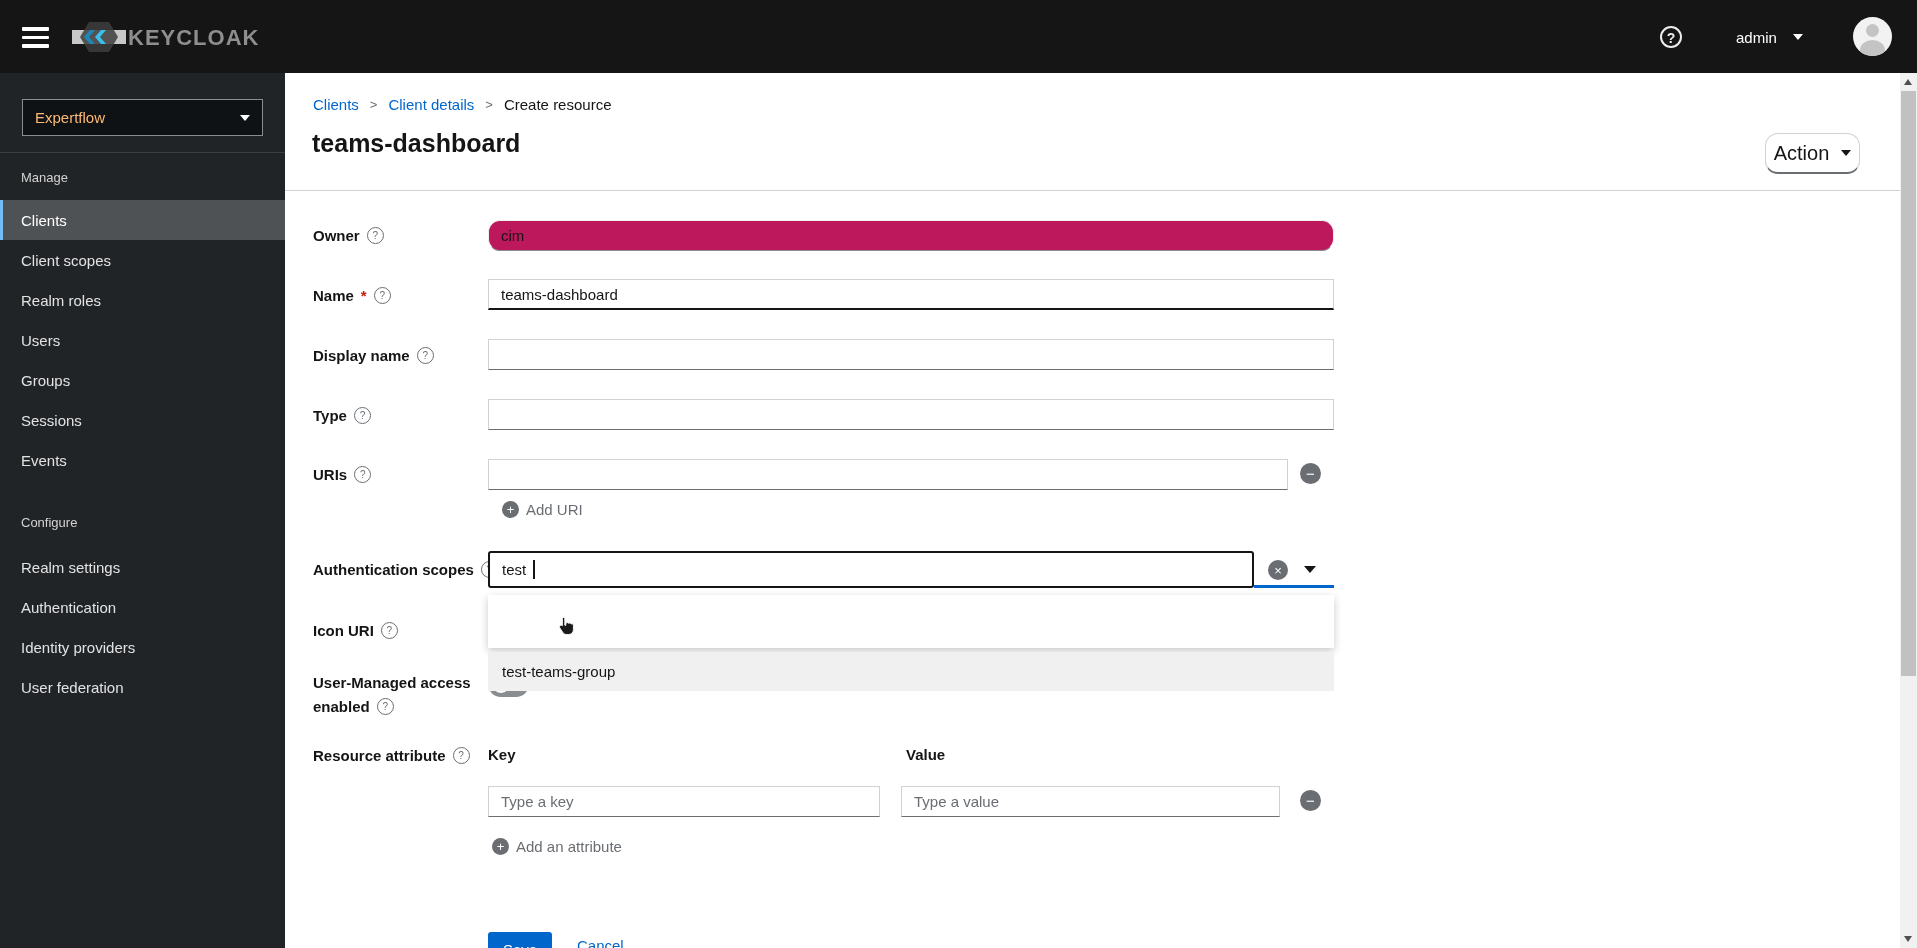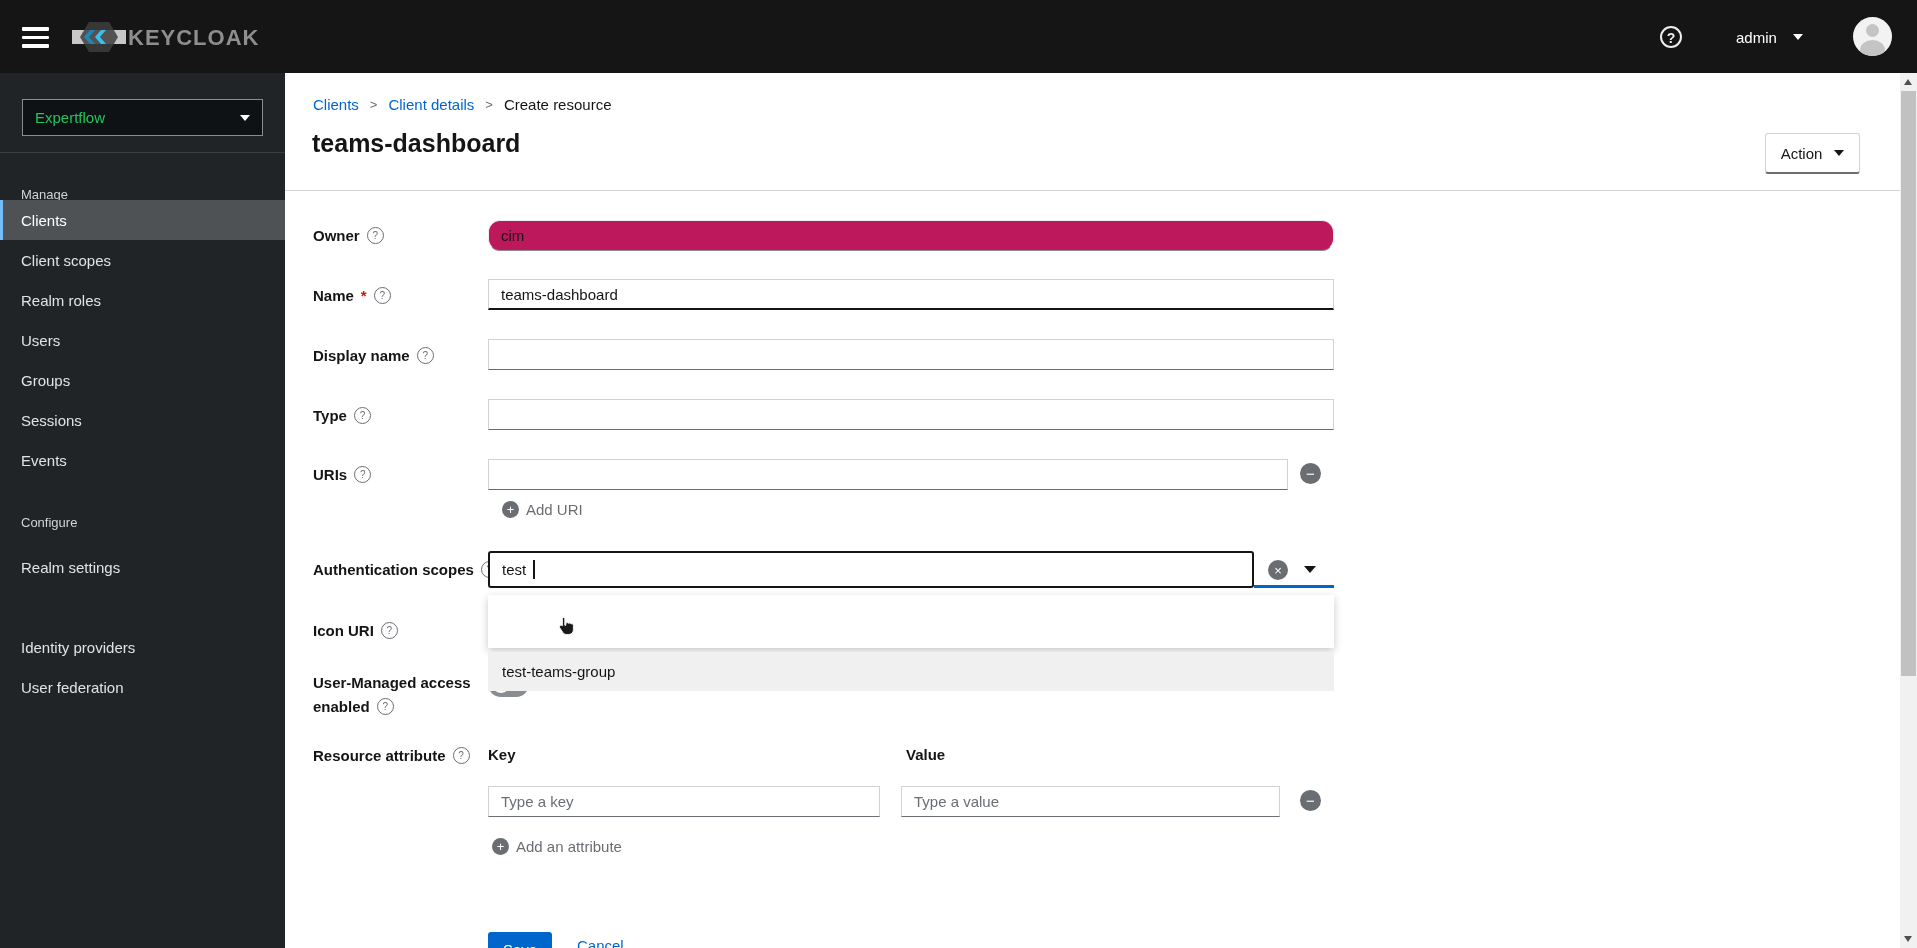--- a/index.html
+++ b/index.html
@@ -19,39 +19,39 @@
   .caret-down{width:0;height:0;border-left:5px solid transparent;border-right:5px solid transparent;
               border-top:6px solid #fff;}
   .avatar{position:absolute;left:1853px;top:17px;width:39px;height:39px;border-radius:50%;
           background:#f2f2f2;overflow:hidden;cursor:pointer;}
   .avatar .head{position:absolute;left:13px;top:7px;width:13px;height:13px;border-radius:50%;background:#c4c4c4;}
   .avatar .body{position:absolute;left:7px;top:23px;width:25px;height:20px;border-radius:50%;background:#c4c4c4;}
 
   
   .sidebar{position:absolute;left:0;top:73px;width:285px;height:875px;background:#212427;}
   .realm-select{position:absolute;left:22px;top:26px;width:241px;height:37px;box-sizing:border-box;
-                border:1px solid #8a8d90;background:#0e1214;color:#22c55e;font-size:15px;display:flex;
+                border:1px solid #8a8d90;background:#0e1214;color:#fdba74;font-size:15px;display:flex;
                 align-items:center;justify-content:space-between;padding:0 12px;cursor:pointer;}
   .sidebar-divider{position:absolute;left:0;top:79px;width:285px;height:1px;background:#3c3f42;}
   .nav-section-label{position:absolute;left:21px;color:#d2d2d2;font-size:13px;}
-  .sec1{top:114px}.sec2{top:442px}
+  .sec1{top:97px}.sec2{top:442px}
   .nav-item{position:absolute;left:0;width:285px;height:40px;display:flex;align-items:center;
             padding-left:21px;box-sizing:border-box;color:#e2e2e2;font-size:15px;cursor:pointer;}
   .nav-item.active{background:#4f5255;border-left:3px solid #73bcf7;padding-left:18px;color:#fff;}
   .ni1{top:127px}.ni2{top:167px}.ni3{top:207px}.ni4{top:247px}.ni5{top:287px}.ni6{top:327px}.ni7{top:367px}
   .ni8{top:474px}.ni9{top:514px}.ni10{top:554px}.ni11{top:594px}
 
   
   .breadcrumb{position:absolute;left:313px;top:96px;display:flex;align-items:center;gap:11px;font-size:15px;}
   .crumb-link{color:#0066cc;cursor:pointer;}
   .crumb-sep{color:#6a6e73;font-size:13px;}
   .crumb-current{color:#151515;}
   .page-title{position:absolute;left:312px;top:129px;font-size:25px;font-weight:600;}
   .action-btn{position:absolute;left:1765px;top:133px;width:93px;height:38px;background:#fff;
-              border:1px solid #d2d2d2;border-bottom:2px solid #6a6e73;border-radius:3px;font-size:15px;
+              border:1px solid #d2d2d2;border-bottom:2px solid #6a6e73;border-radius:13px;font-size:20px;
               display:flex;align-items:center;justify-content:center;gap:12px;cursor:pointer;color:#151515;}
   .action-btn .caret-down{border-top-color:#151515;}
   .title-divider{position:absolute;left:285px;top:190px;width:1615px;height:1px;background:#d2d2d2;}
 
   
   .f-label{position:absolute;left:313px;font-size:15px;font-weight:700;display:flex;align-items:center;gap:7px;}
   .help-icon{width:15px;height:15px;border:1px solid #6a6e73;border-radius:50%;color:#6a6e73;font-size:10px;
              font-weight:400;display:inline-flex;align-items:center;justify-content:center;flex:0 0 auto;}
   .req{color:#c9190b;font-weight:700;}
   .f-input{position:absolute;left:488px;width:846px;height:31px;box-sizing:border-box;background:#fff;
@@ -151,20 +151,21 @@
     <div class="nav-item active ni1">Clients</div>
     <div class="nav-item ni2">Client scopes</div>
     <div class="nav-item ni3">Realm roles</div>
     <div class="nav-item ni4">Users</div>
     <div class="nav-item ni6">Sessions</div>
     <div class="nav-item ni5">Groups</div>
     <div class="nav-item ni7">Events</div>
 
     <div class="nav-section-label sec2">Configure</div>
     <div class="nav-item ni8">Realm settings</div>
+    <div class="nav-item ni9">Authentication</div>
     <div class="nav-item ni10">Identity providers</div>
     <div class="nav-item ni11">User federation</div>
   </div>
 
   <div class="breadcrumb">
     <span class="crumb-link">Clients</span>
     <span class="crumb-sep">&gt;</span>
     <span class="crumb-link">Client details</span>
     <span class="crumb-sep">&gt;</span>
     <span class="crumb-current">Create resource</span>

